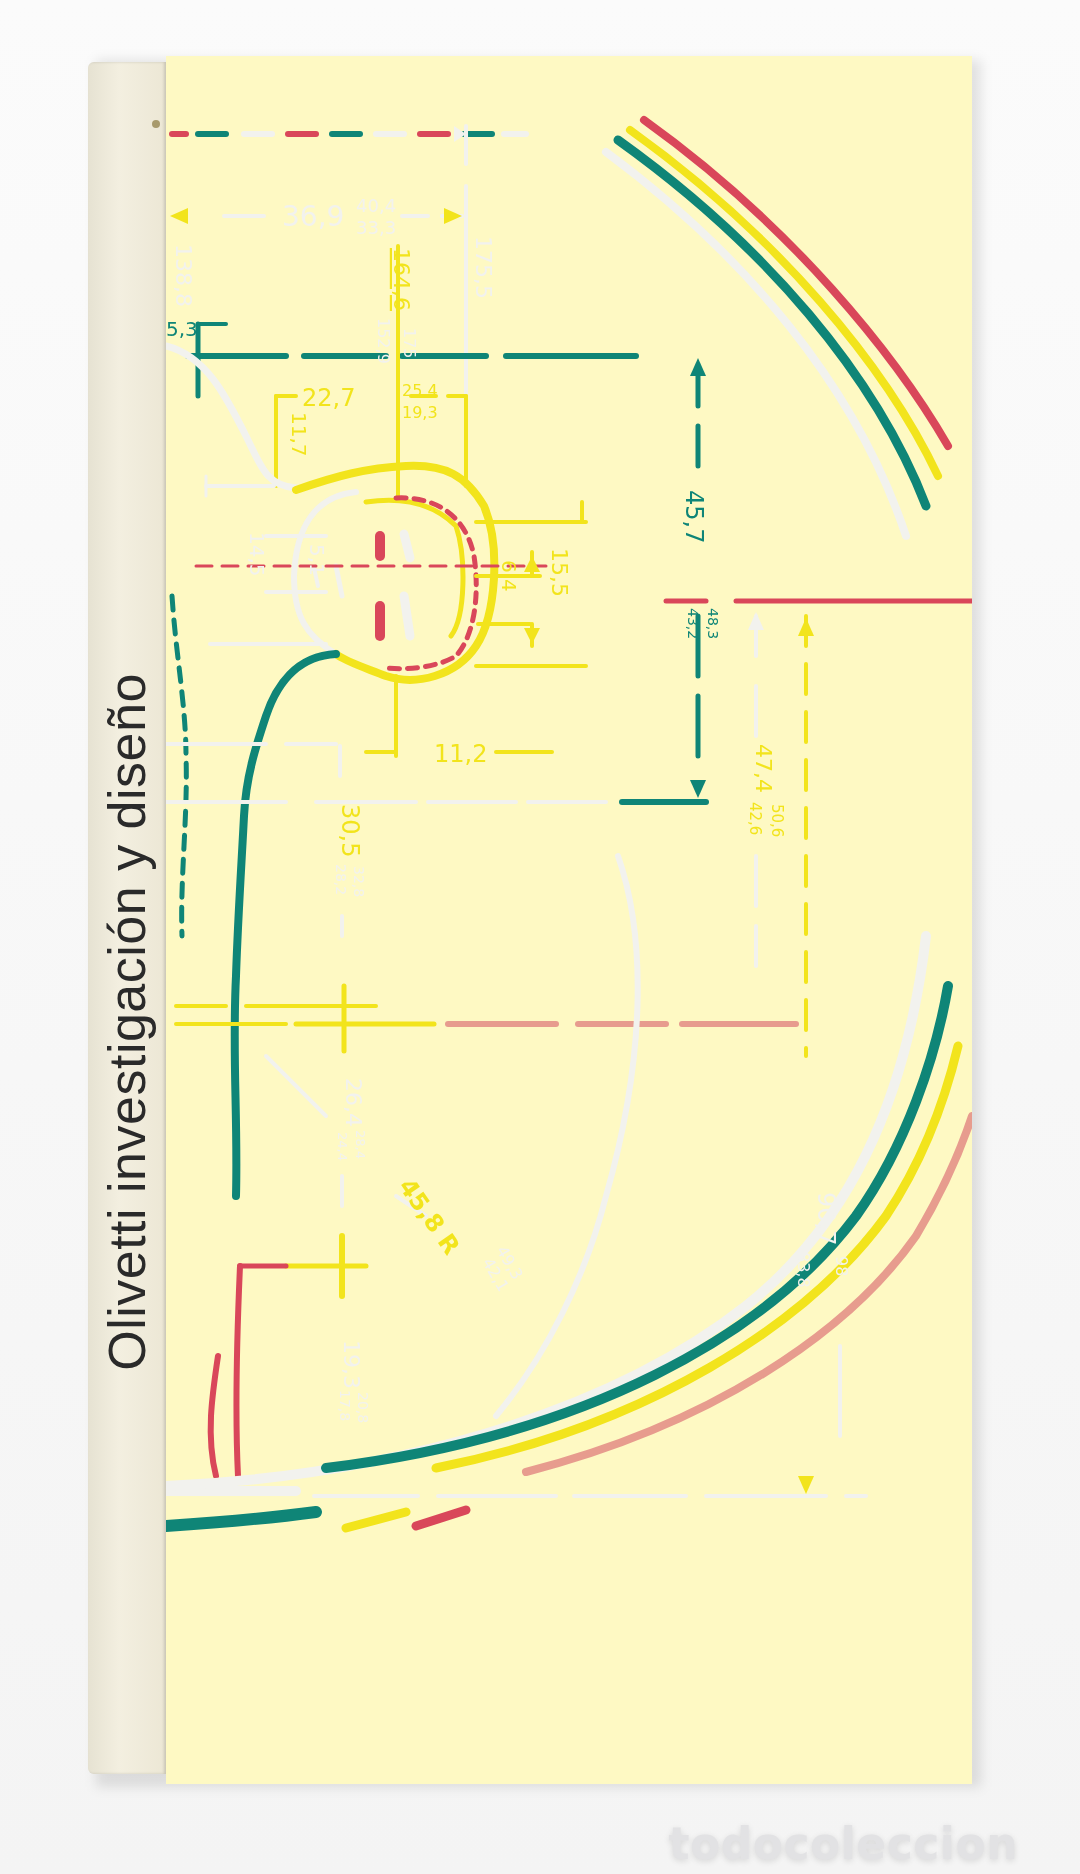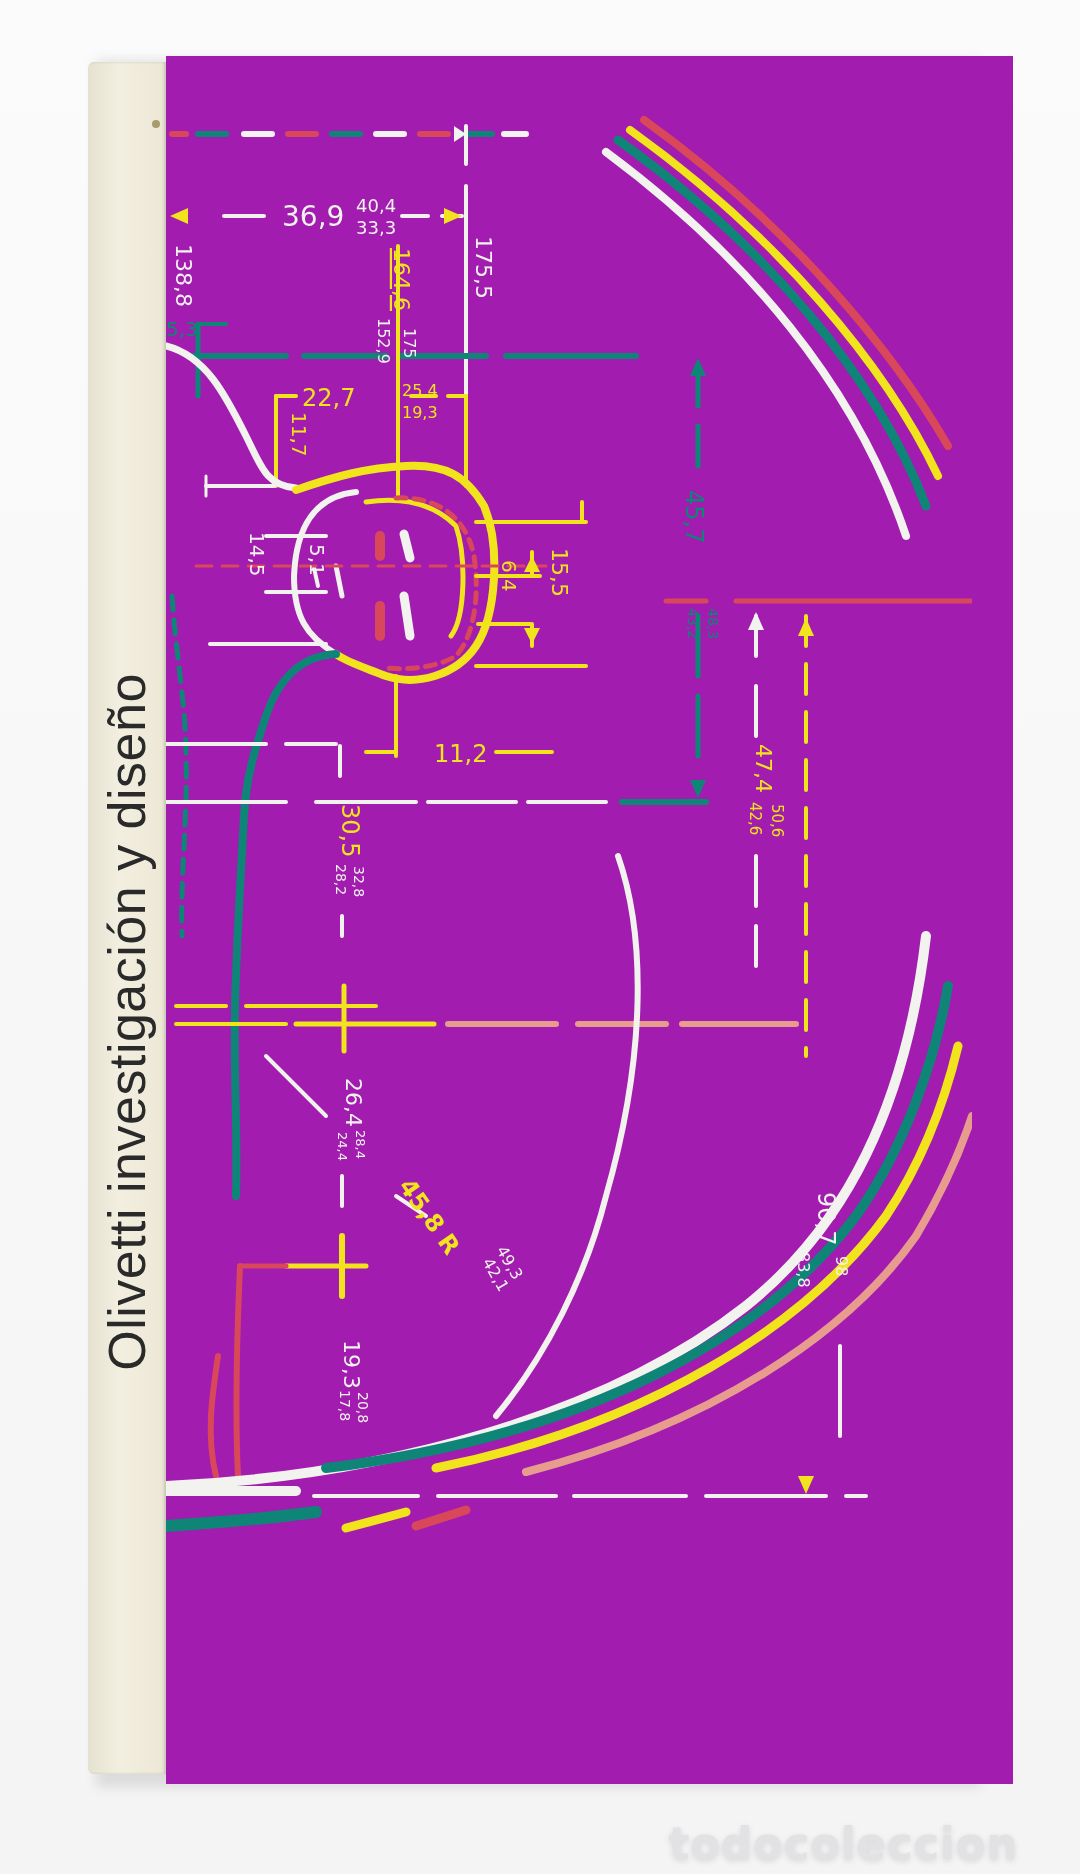--- a/index.html
+++ b/index.html
@@ -3,21 +3,21 @@
 <meta charset="utf-8">
 <style>
   html,body{margin:0;padding:0;background:#ffffff;}
   body{width:1080px;height:1874px;position:relative;overflow:hidden;font-family:"DejaVu Sans",sans-serif;}
   .photo-bg{position:absolute;inset:0;background:linear-gradient(180deg,#fbfbfb 0%,#f4f4f4 100%);}
   .shadow{position:absolute;left:96px;top:60px;width:885px;height:1727px;background:rgba(0,0,0,0.10);filter:blur(6px);}
   .book{position:absolute;left:88px;top:56px;width:884px;height:1728px;}
   .spine{position:absolute;left:0;top:6px;width:78px;height:1712px;background:linear-gradient(90deg,#e6e2d2 0%,#f3efe0 40%,#ece7d5 100%);border-radius:6px 0 0 6px;box-shadow:inset -2px 0 3px rgba(0,0,0,0.15);}
   .spine-dot{position:absolute;left:64px;top:58px;width:8px;height:8px;border-radius:50%;background:#a89a6c;}
   .spine-title{position:absolute;left:39px;top:960px;transform:translate(-50%,-50%) rotate(-90deg);white-space:nowrap;font-family:"Liberation Sans",sans-serif;font-size:52px;letter-spacing:0.5px;color:#2a2a2a;font-weight:300;}
-  .cover{position:absolute;left:78px;top:0;width:806px;height:1728px;background:#a21caf;padding-left:41px;}
+  .cover{position:absolute;left:78px;top:0;width:806px;height:1728px;background:#fef9c3;}
   .cover svg{position:absolute;left:0;top:0;}
   .watermark{position:absolute;right:62px;top:1818px;font-family:"DejaVu Sans",sans-serif;font-weight:bold;font-size:44px;color:#e2e2e4;letter-spacing:0.5px;text-shadow:0 2px 6px rgba(0,0,0,0.12);}
   text{font-family:"DejaVu Sans",sans-serif;}
 </style>
 </head>
 <body>
 
 <div class="photo-bg"></div>
 <div class="shadow"></div>
 

